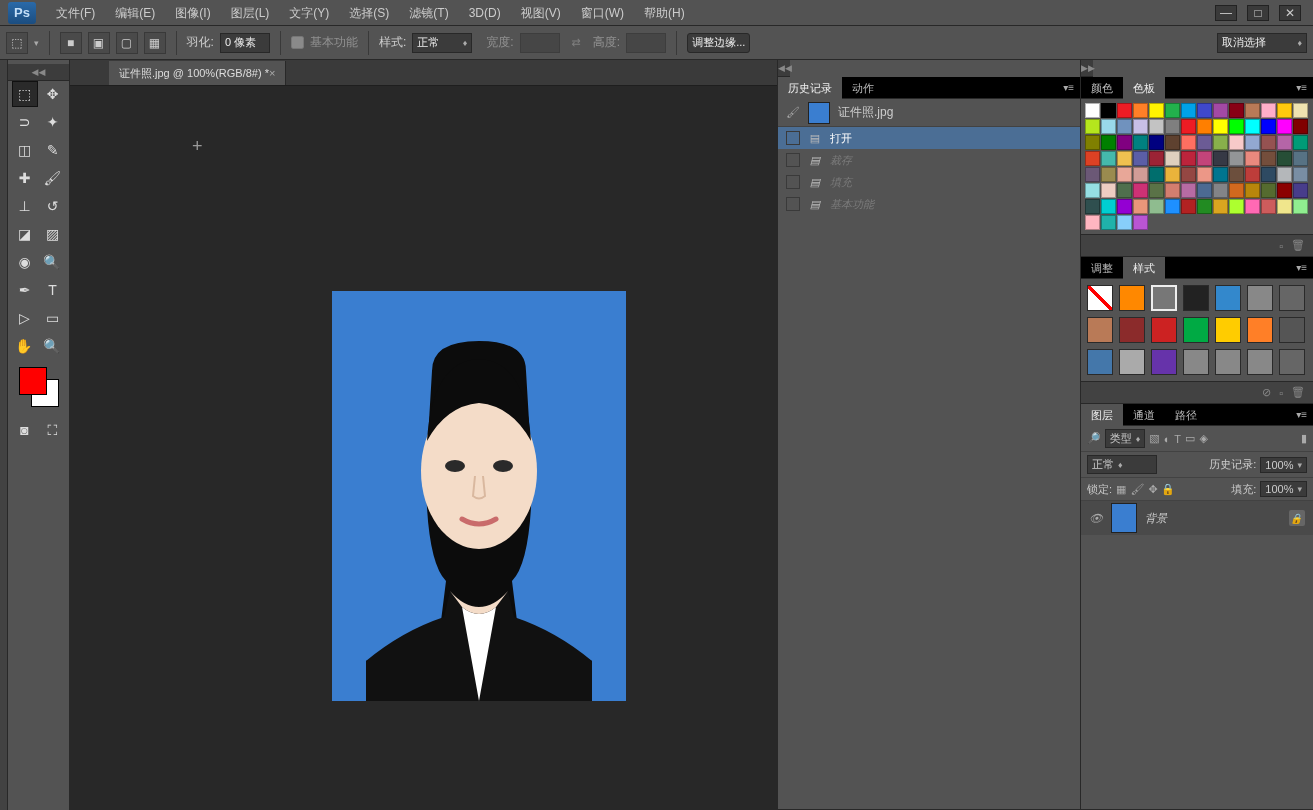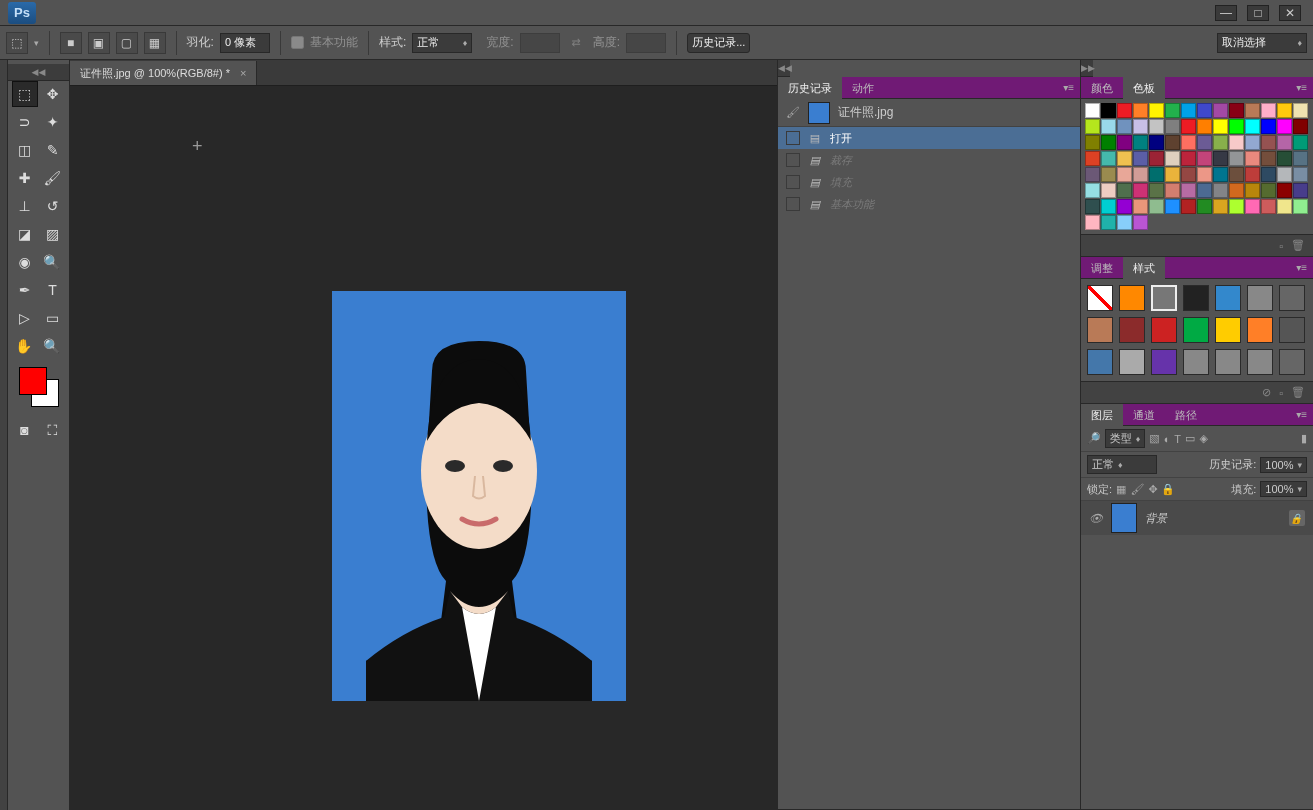--- a/index.html
+++ b/index.html
@@ -21,27 +21,27 @@
 .toolbox-strip { width: 8px; background: #424242; border-right: 1px solid #282828; }
 .toolbox { width: 62px; background: #535353; border-right: 1px solid #282828; padding: 4px 0; display: flex; flex-direction: column; align-items: center; }
 .tool-row { display: flex; gap: 2px; margin-bottom: 2px; }
 .tool { width: 26px; height: 26px; display: flex; align-items: center; justify-content: center; color: #ddd; font-size: 14px; cursor: default; }
 .tool.selected { background: #2a2a2a; border: 1px solid #111; }
 .color-chips { position: relative; width: 40px; height: 40px; margin-top: 6px; }
 .fg-chip { position: absolute; top: 0; left: 0; width: 28px; height: 28px; background: #ff0000; border: 1px solid #000; z-index: 2; }
 .bg-chip { position: absolute; bottom: 0; right: 0; width: 28px; height: 28px; background: #fff; border: 1px solid #000; }
 .canvas-area { flex: 1; background: #282828; display: flex; flex-direction: column; }
 .doc-tabs { height: 26px; background: #3a3a3a; display: flex; align-items: flex-end; border-bottom: 1px solid #1e1e1e; }
-.doc-tab { height: 24px; background: #535353; padding: 0 10px; display: flex; align-items: center; gap: 10px; font-size: 11px; color: #ddd; border-right: 1px solid #282828; }
+.doc-tab { height: 24px; background: #535353; padding: 0 10px; display: flex; align-items: center; gap: 0; font-size: 11px; color: #ddd; border-right: 1px solid #282828; margin-left: 39px; }
 .canvas-view { flex: 1; position: relative; overflow: hidden; }
 .photo { position: absolute; left: 262px; top: 205px; width: 294px; height: 410px; background: #3a7ed0; overflow: hidden; }
 .photo svg { width: 100%; height: 100%; display: block; }
 .panel-col { width: 303px; background: #535353; display: flex; flex-direction: column; border-left: 1px solid #282828; }
 .panel-group { border-bottom: 1px solid #282828; display: flex; flex-direction: column; }
-.panel-tabs { height: 22px; background: #701a75; display: flex; align-items: center; border-bottom: 1px solid #282828; }
+.panel-tabs { height: 22px; background: #000000; display: flex; align-items: center; border-bottom: 1px solid #282828; }
 .ptab { padding: 0 10px; line-height: 22px; font-size: 11px; color: #bbb; cursor: default; }
 .ptab.active { background: #535353; color: #eee; }
 .panel-body { flex: 1; background: #535353; position: relative; }
 .panel-menu { margin-left: auto; padding: 0 6px; color: #aaa; font-size: 10px; }
 .hist-doc { height: 28px; display: flex; align-items: center; gap: 8px; padding: 0 8px; border-bottom: 1px solid #424242; }
 .hist-thumb { width: 22px; height: 22px; background: #3a7ed0; border: 1px solid #222; }
 .hist-row { height: 22px; display: flex; align-items: center; gap: 8px; padding: 0 8px; font-size: 11px; }
 .hist-row.active { background: #4b6e95; color: #fff; }
 .hist-row.dim { color: #7a7a7a; font-style: italic; }
 .hist-ck { width: 14px; height: 14px; border: 1px solid #3a3a3a; }
@@ -60,20 +60,33 @@
 .tiny-icon { font-size: 11px; color: #aaa; }
 .crosshair { position: absolute; left: 122px; top: 50px; color: #9a9a9a; font-size: 18px; pointer-events: none; }
 .lock-icons { display:flex; gap:4px; align-items:center;}
 .collapse-arrows { width:12px; text-align:center; color:#888; font-size:9px; padding:3px 0; background:#3c3c3c; border-bottom:1px solid #282828;}
 </style>
 </head>
 <body>
 
 <div class="menubar">
   <div class="ps-logo">Ps</div>
+  <div id="menu-items" style="display:flex">
+      <div class="menu-item">文件(F)</div>
+      <div class="menu-item">编辑(E)</div>
+      <div class="menu-item">图像(I)</div>
+      <div class="menu-item">图层(L)</div>
+      <div class="menu-item">文字(Y)</div>
+      <div class="menu-item">选择(S)</div>
+      <div class="menu-item">滤镜(T)</div>
+      <div class="menu-item">3D(D)</div>
+      <div class="menu-item">视图(V)</div>
+      <div class="menu-item">窗口(W)</div>
+      <div class="menu-item">帮助(H)</div>
+    </div>
   <div class="win-controls">
     <div class="win-btn">—</div>
     <div class="win-btn">□</div>
     <div class="win-btn">✕</div>
   </div>
 </div>
 
 <div class="optbar">
   <div class="opt-btn">⬚</div>
   <span class="chev">▾</span>
@@ -94,21 +107,21 @@
       <span>正常</span>
       <span class="chev">♦</span>
     </div>
   <span class="opt-label" style="opacity:.5;margin-left:8px">宽度:</span>
   <input class="opt-input" disabled="" style="opacity: 0.5; width: 40px;">
   <span class="tiny-icon" style="opacity:.5;margin:0 6px">⇄</span>
   <span class="opt-label" style="opacity:.5">高度:</span>
   <input class="opt-input" disabled="" style="opacity: 0.5; width: 40px;">
   <div class="opt-sep"></div>
   <button class="opt-select" style="border-radius:3px">
-      <span>历史记录...</span>
+      <span>调整边缘...</span>
     </button>
   <div class="workspace-sel">
     <div class="opt-select" style="min-width:90px">
         <span>取消选择</span>
         <span class="chev">♦</span>
       </div>
   </div>
 </div>
 
 <div class="main">

